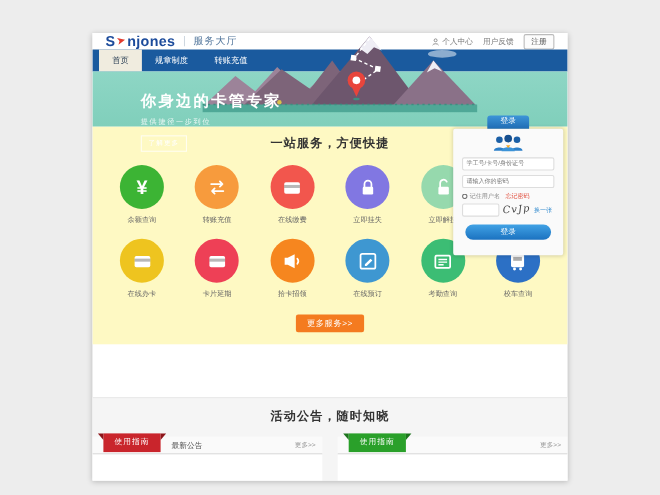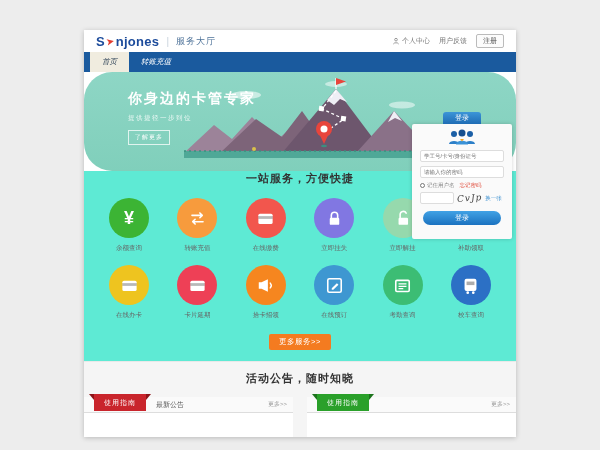--- a/index.html
+++ b/index.html
@@ -14,25 +14,25 @@
   .logo { display:flex; align-items:center; font-weight:bold; font-size:13px; color:#1c4b9b; letter-spacing:.3px; }
   .logo .arrow { color:#e23c2e; font-size:10px; margin:0 1px; transform:rotate(-12deg); display:inline-block; }
   .logo-div { color:#c8d2dc; margin:0 7px; font-size:10px; }
   .logo-prod { color:#50749a; font-size:9px; letter-spacing:1px;text-align:center; }
   .hdr-right { margin-left:auto; display:flex; align-items:center; gap:9px; font-size:7px; color:#777; }
   .hdr-link { display:flex; align-items:center; gap:2px; cursor:pointer; }
   .reg-btn { border:1px solid #bbb; border-radius:2px; padding:1px 6px; color:#555; font-size:7px; background:#fcfcfc; }
 
   
   .nav { height:20px; background:#1a5a9e; display:flex; align-items:stretch; padding-left:6px; }
-  .nav-item { color:#fff; font-size:7.5px; line-height:20px; padding:0 12px; cursor:pointer;font-style:italic; }
+  .nav-item { color:#fff; font-size:7.5px; line-height:20px; padding:0 12px; cursor:pointer; }
   .nav-item.active { background:#f0ecdf; color:#2a3f55; }
 
   
-  .hero { position:relative; height:119px; background:linear-gradient(#8ed6c5,#80cfbb); overflow:visible;border-radius:28px; }
+  .hero { position:relative; height:119px; background:linear-gradient(#8ed6c5,#80cfbb); overflow:visible; }
   .hero-text { position:absolute; left:44px; top:18px; color:#fff; z-index:2; }
   .hero-title { font-size:14px; font-weight:bold; letter-spacing:2px; }
   .hero-sub { font-size:6.5px; margin-top:6px; opacity:.85; letter-spacing:1.5px; }
   .hero-cta { display:inline-block; margin-top:7px; border:1px solid rgba(255,255,255,.75);
     padding:2px 6px; font-size:6px; color:#fff; letter-spacing:1px; cursor:pointer; }
   .mtn { position:absolute; left:100px; bottom:4px; }
 
   
   .login { position:absolute; right:4px; top:52px; width:100px; height:115px; background:#fafafa;
     border-radius:2px; box-shadow:0 0 4px rgba(0,0,0,.18); padding:3px 8px 0; z-index:5; }
@@ -47,34 +47,34 @@
   .cb { width:5px; height:5px; accent-color:#2f86c9; }
   .cap-row { display:flex; align-items:center; margin-top:3px; gap:3px; }
   .cap-row input { width:34px !important; margin-top:0 !important; }
   .cap-txt { font-family:"DejaVu Serif",serif; font-style:italic; font-size:9px; color:#444;
     transform:rotate(-4deg); letter-spacing:1px; }
   .cap-refresh { font-size:5.5px; color:#3a8fd0; cursor:pointer; }
   .login-submit { display:block; width:92%; height:14px; margin:7px auto 0; border:none; border-radius:8px;
     background:linear-gradient(#41a2e5,#1b72c0); color:#fff; font-size:7px; cursor:pointer; }
 
   
-  .services { background:#5eead4; text-align:center; }
+  .services { background:#fef9c3; text-align:center; padding-top:8px; }
   .sec-title { font-size:11px; color:#333; font-weight:600; letter-spacing:1px; }
   .svc-row { display:flex; justify-content:space-between; padding:0 16px; margin-top:12px; }
   .svc { width:58px; cursor:pointer; }
   .circ { width:40px; height:40px; border-radius:50%; margin:0 auto; display:flex; align-items:center; justify-content:center; }
   .circ svg { width:19px; height:19px; }
   .gly { color:#fff; font-size:18px; font-weight:bold; line-height:1; }
   .svc-lbl { font-size:6.5px; color:#666; margin-top:6px; }
   .more-btn { display:inline-block; margin:14px auto 0; background:#f47b20; color:#fff; font-size:7.5px;
     padding:3px 10px; border-radius:2px; cursor:pointer; letter-spacing:.5px; }
   .services { padding-bottom:11px; }
 
   
-  .announce { background:#f5f5f5; border-top:1px solid #e9e9e9; flex:1; text-align:center; padding-top:9px; }
+  .announce { background:#f5f5f5; border-top:1px solid #e9e9e9; flex:1; text-align:center; padding-top:9px;margin-top:48px; }
   .panels { display:flex; gap:14px; margin-top:11px; text-align:left; }
   .panel { flex:1; position:relative; }
   .tabbar { height:16px; background:#fafafa; border-bottom:1px solid #ddd; display:flex; align-items:center; position:relative; }
   .ribbon { position:absolute; left:10px; top:-3px; height:17px; line-height:17px; padding:0 10px;
     color:#fff; font-size:7px; letter-spacing:1px; cursor:pointer; }
   .ribbon.red { background:#c9252c; }
   .ribbon.green { background:#2aa02a; }
   .ribbon::before, .ribbon::after { content:""; position:absolute; top:0; width:0; height:0; }
   .ribbon.red::before { left:-5px; border-top:6px solid #8d1419; border-left:5px solid transparent; }
   .ribbon.red::after { right:-5px; border-top:6px solid #8d1419; border-right:5px solid transparent; }
@@ -108,20 +108,21 @@
         </span>
         <span class="hdr-link">
             <span>用户反馈</span>
           </span>
         <span class="reg-btn">注册</span>
       </div>
     </div>
 
     <div class="nav">
       <div class="nav-item active">首页</div>
+      <div class="nav-item">规章制度</div>
       <div class="nav-item">转账充值</div>
     </div>
 
     <div class="hero">
       <div class="hero-text">
         <div class="hero-title">你身边的卡管专家</div>
         <div class="hero-sub">提供捷径一步到位</div>
         <span class="hero-cta">了解更多</span>
       </div>
 

